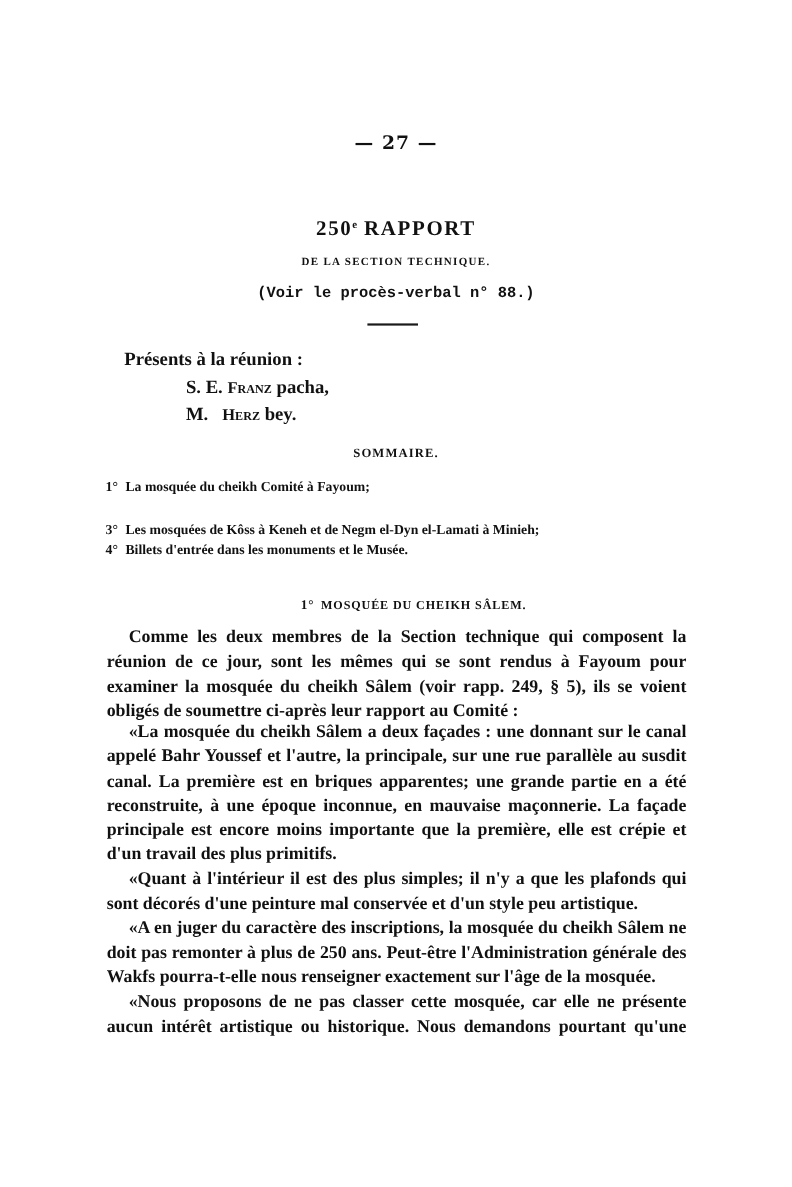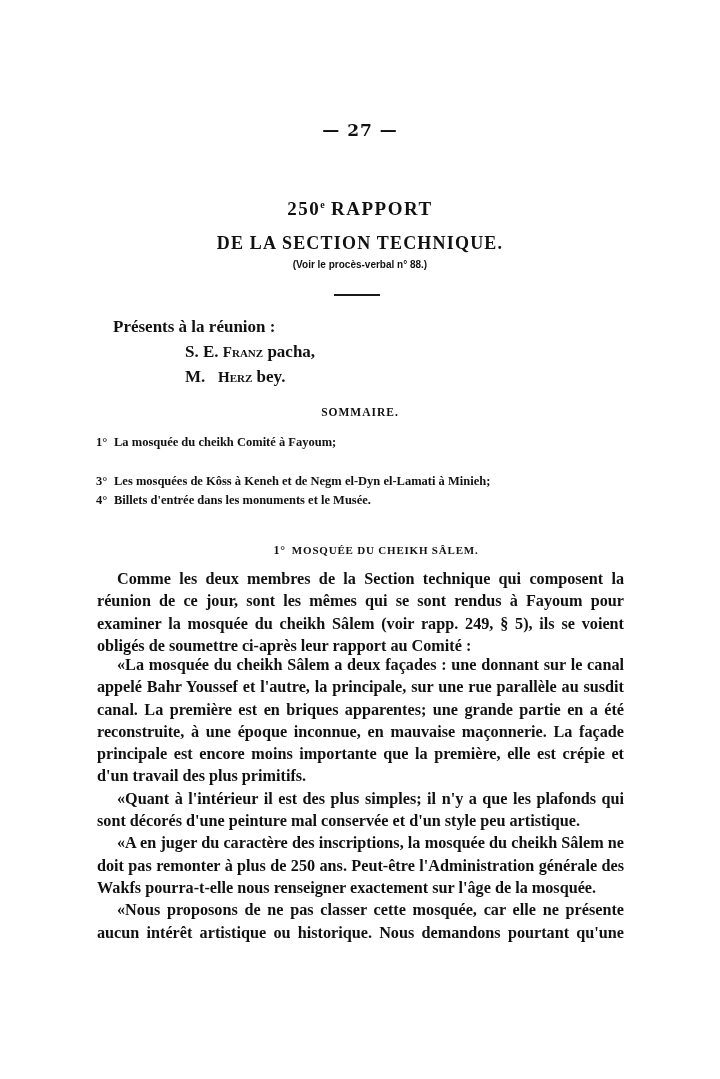--- a/index.html
+++ b/index.html
@@ -43,48 +43,48 @@
       font-family: "Liberation Serif", "DejaVu Serif", serif;
       text-align: center;
     }
     .report-title sup {
       font-size: 10px;
       vertical-align: 7px;
       letter-spacing: 0;
     }
     .report-subtitle {
       top: 201px;
-      font-size: 18px;
+      font-size: 10px;
       font-weight: bold;
       letter-spacing: 1.2px;
       font-family: "Liberation Serif", "DejaVu Serif", serif;
     }
     .report-ref {
       top: 227px;
-      font-size: 10px;
+      font-size: 14px;
       font-weight: bold;
-      font-family: Liberation Sans, sans-serif;
+      font-family: Liberation Mono, monospace;
     }
     .rule {
       position: absolute;
       left: 334px;
       top: 262px;
       width: 46px;
       height: 2px;
       background: #1a1a1a;
     }
     .presents-label {
       left: 113px;
       top: 285px;
       font-size: 17px;
       font-weight: bold;
       font-family: "Liberation Serif", "DejaVu Serif", serif;
     }
     .attendee {
-      left: 185px;
+      left: 169px;
       font-size: 17px;
       font-weight: bold;
       font-family: "Liberation Serif", "DejaVu Serif", serif;
       white-space: pre;
     }
     .smallcaps {
       font-variant: small-caps;
       font-size: 15px;
     }
     .summary-heading {

